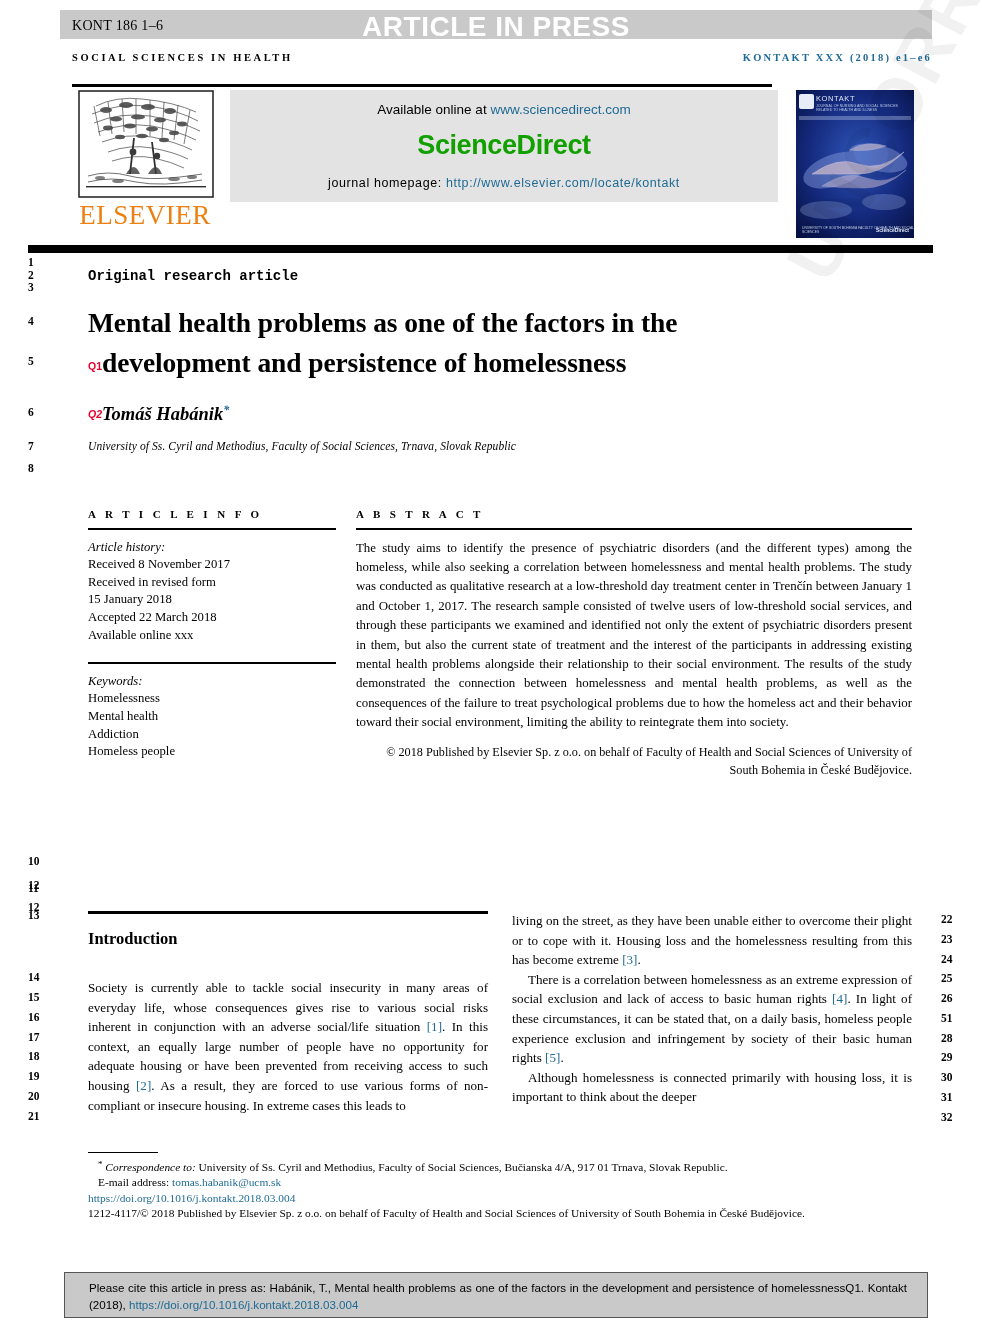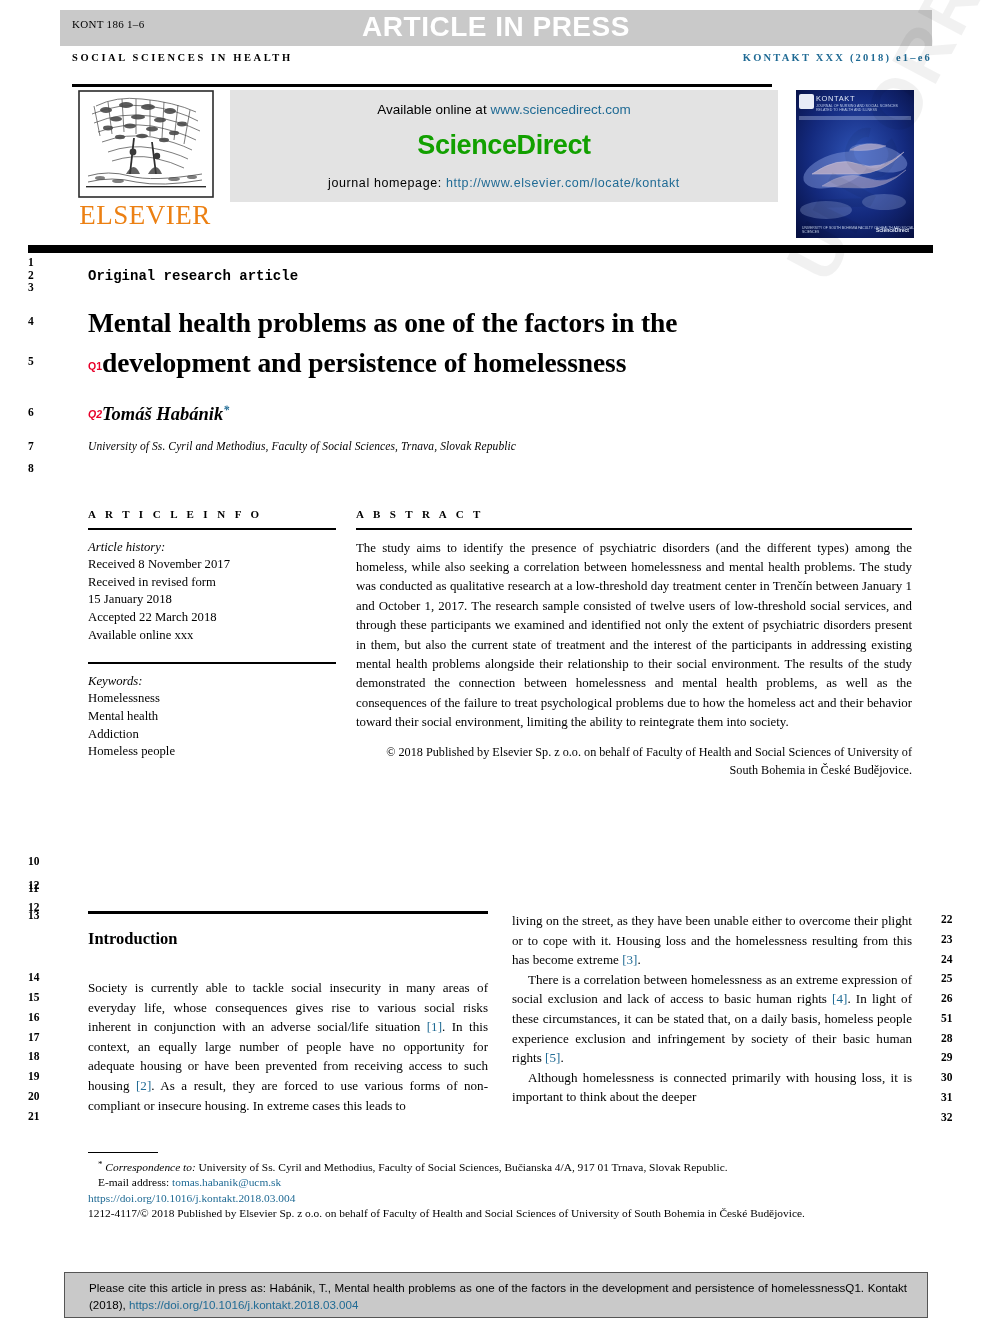--- a/index.html
+++ b/index.html
@@ -32,40 +32,40 @@
     white-space: nowrap;
     transform: rotate(-62deg);
     transform-origin: left top;
   }
   .wm1 { left: 770px; top: 255px; }
 
   
   .top-banner {
     position: absolute;
     left: 60px; top: 10px;
-    width: 872px; height: 36px;
+    width: 872px; height: 29px;
     background: #c9c9c9;
     z-index: 2;
   }
   .top-banner .aip {
     position: absolute;
     left: 0; right: 0; top: 1px;
     text-align: center;
     font-family: "Liberation Sans", sans-serif;
     font-weight: bold;
     font-size: 28px;
     letter-spacing: 0.5px;
     color: #ffffff;
     line-height: 32px;
   }
   .kont-code {
     position: absolute;
     left: 72px; top: 18px;
     font-family: "Liberation Serif", serif;
-    font-size: 11px;
+    font-size: 14px;
     color: #000;
     z-index: 3;
     letter-spacing: 0.3px;
   }
 
   
   .journal-band {
     position: absolute;
     left: 72px; top: 52px;
     width: 860px;

